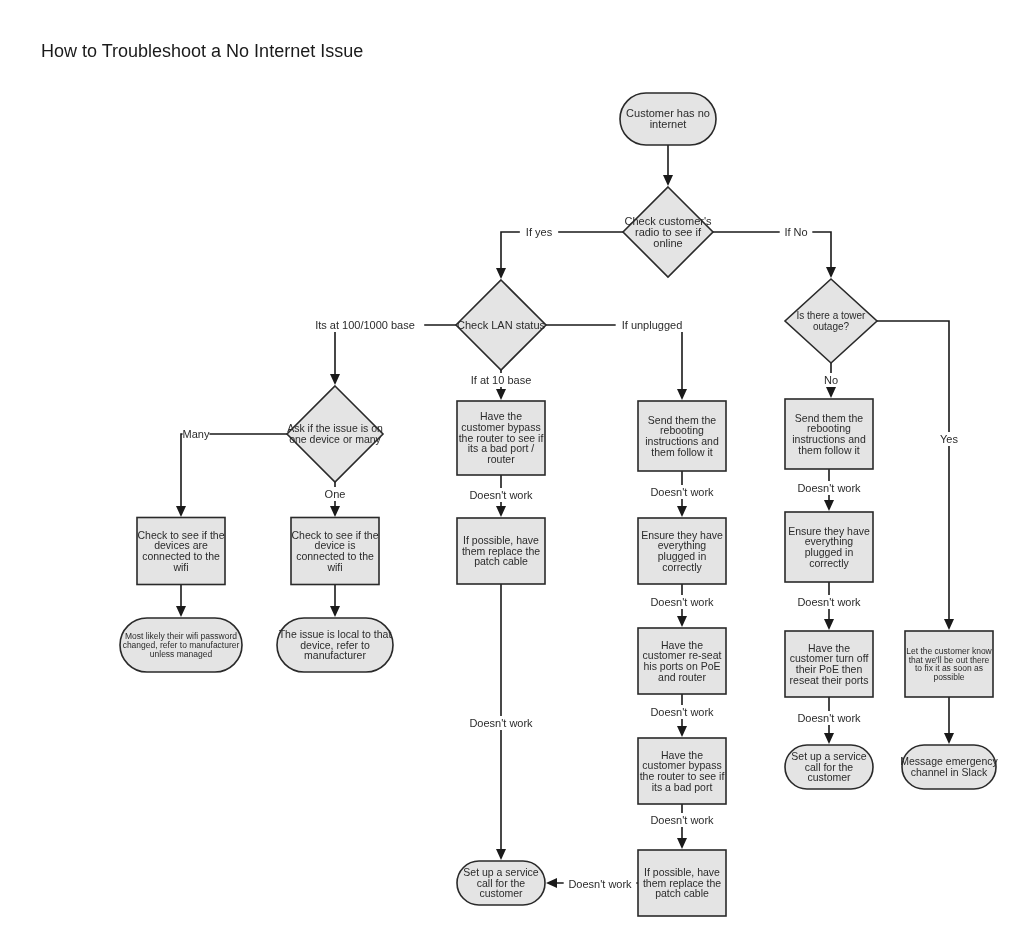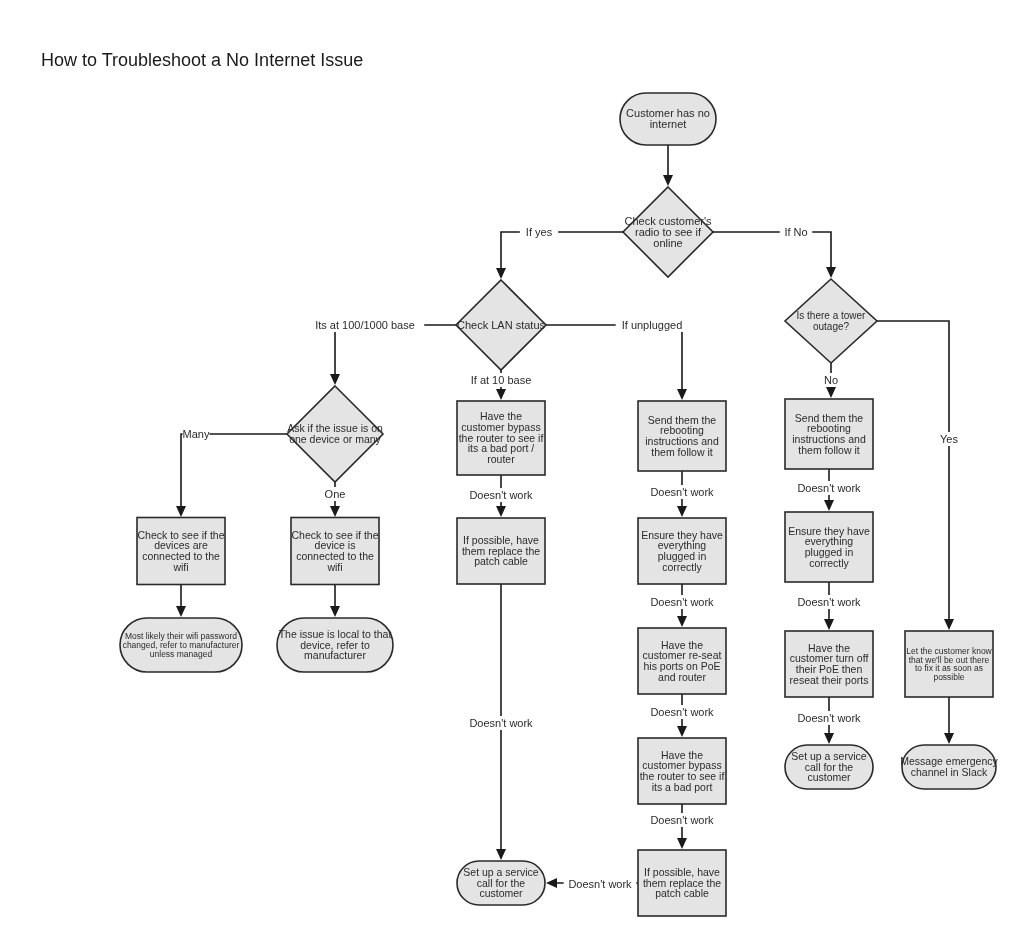--- a/index.html
+++ b/index.html
@@ -1,17 +1,17 @@
 <!DOCTYPE html>
 <html><head>
   <meta charset="utf-8">
   <style>
     html, body { margin: 0; padding: 0; background: #ffffff; }
     body { width: 1024px; height: 944px; position: relative; overflow: hidden; font-family: "Liberation Sans", sans-serif; }
-    .title { position: absolute; left: 41px; top: 50px; font-size: 18px; color: #1a1a1a; }
+    .title { position: absolute; left: 41px; top: 41px; font-size: 18px; color: #1a1a1a; }
     svg { position: absolute; left: 0; top: 0; }
     .shape { fill: #e4e4e4; stroke: #2a2a2a; stroke-width: 1.6; }
     .edge { fill: none; stroke: #1a1a1a; stroke-width: 1.6; }
     .arrow { fill: #1a1a1a; }
     .node-text { font-family: "Liberation Sans", sans-serif; fill: #2b2b2b; text-anchor: middle; }
     .edge-label-bg { fill: #ffffff; }
     .edge-label { font-family: "Liberation Sans", sans-serif; fill: #2b2b2b; text-anchor: middle; font-size: 11px; }
   </style>
 </head>
 <body>

